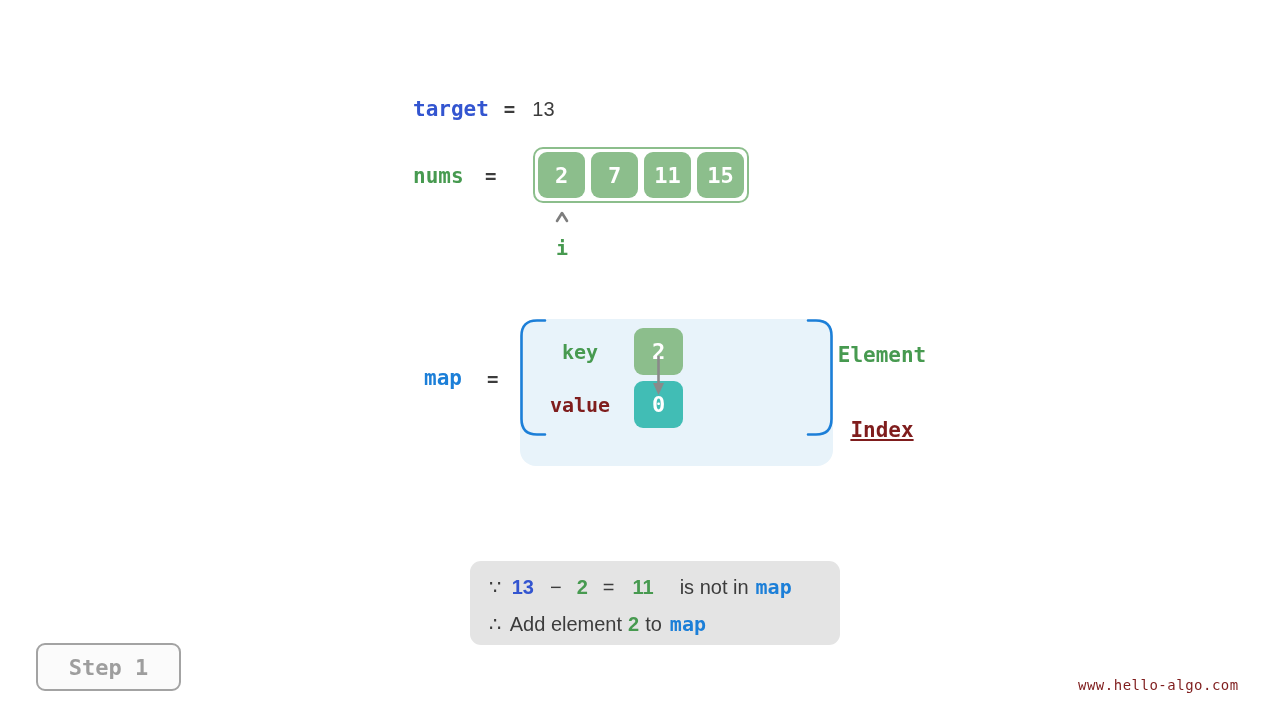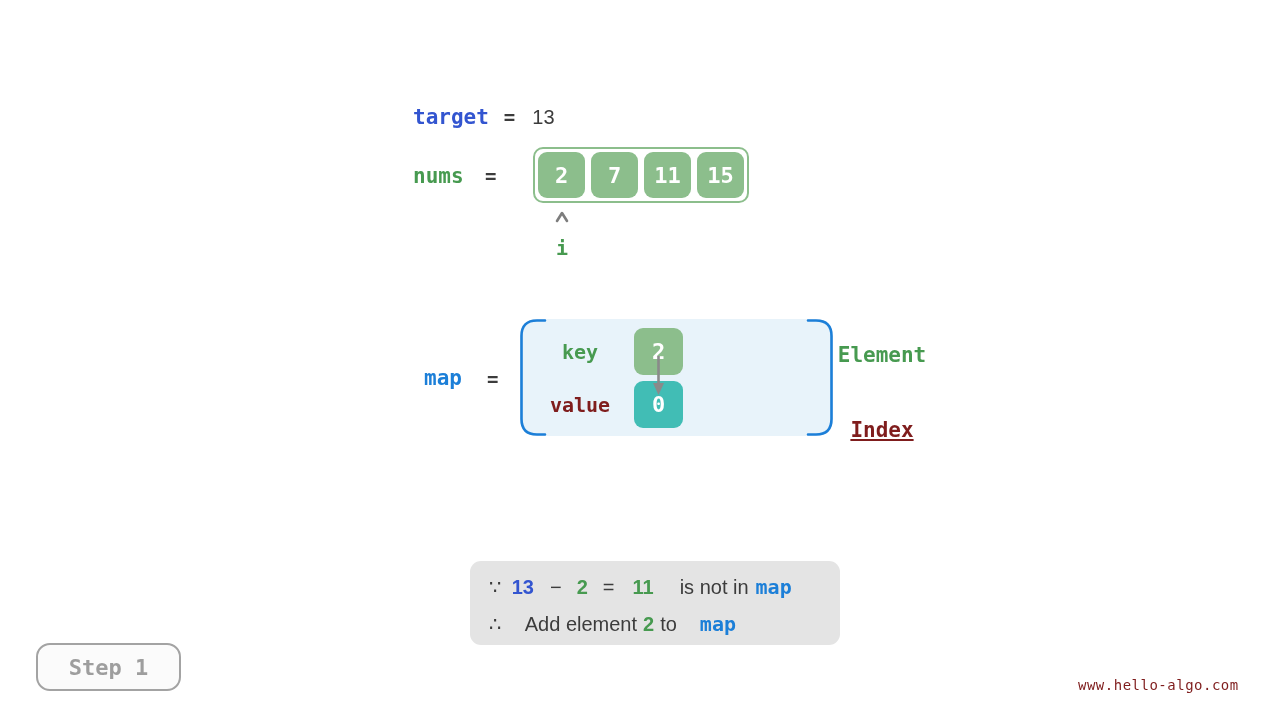--- a/index.html
+++ b/index.html
@@ -5,21 +5,21 @@
   html,body{margin:0;padding:0;background:#ffffff;}
   .canvas{
     position:relative;width:1280px;height:720px;background:#ffffff;overflow:hidden;
     font-family:"Liberation Sans","DejaVu Sans",sans-serif;color:#3c3c3c;
   }
   .mono{font-family:"DejaVu Sans Mono","Liberation Mono",monospace;}
   .abs{position:absolute;}
 
   
   .target-line{left:413px;top:97px;display:flex;align-items:baseline;font-size:20px;}
-  .kw-blue{color:#3355d0;font-weight:bold;font-size:21px;margin-top:8px;}
+  .kw-blue{color:#3355d0;font-weight:bold;font-size:21px;}
   .kw-green{color:#479a50;font-weight:bold;font-size:21px;}
   .kw-teal{color:#7f1d1d;font-weight:bold;font-size:21px;}
   .kw-brightblue{color:#1c7fd8;font-weight:bold;font-size:21px;}
   .eq{color:#3c3c3c;font-size:19px;font-weight:bold;font-family:"DejaVu Sans Mono",monospace;}
   .target-line .eq{margin-left:15px;}
   .target-line .val{margin-left:17px;font-size:20px;color:#3c3c3c;}
 
   
   .nums-label{left:413px;top:164px;}
   .nums-eq{left:485px;top:165px;}
@@ -33,21 +33,21 @@
     display:flex;align-items:center;justify-content:center;
     color:#ffffff;font-size:22px;font-weight:600;
   }
   .pointer-caret{left:554px;top:210px;width:16px;height:14px;}
   .pointer-i{left:555px;top:236px;width:14px;text-align:center;font-size:20px;}
 
   
   .map-label{left:424px;top:366px;}
   .map-eq{left:487px;top:368px;}
   .map-box{
-    left:520px;top:319px;width:313px;height:117px;
+    left:520px;top:319px;width:313px;height:147px;
     background:#e8f3fa;border-radius:16px;
   }
   .map-brackets{position:absolute;left:0;top:0;}
   .kv-label{position:absolute;transform:translate(-50%,-50%);font-size:20px;}
   .kv-key{left:60px;top:33px;}
   .kv-value{left:60px;top:86px;}
   .kv-cell{
     position:absolute;width:49px;height:47px;border-radius:9px;
     display:flex;align-items:center;justify-content:center;
     color:#ffffff;font-size:22px;font-weight:600;
@@ -66,26 +66,26 @@
     left:470px;top:561px;width:370px;height:84px;box-sizing:border-box;
     background:#e4e4e4;border-radius:11px;padding:8px 0 0 19px;
     font-size:20px;
   }
   .note-line{line-height:37px;white-space:nowrap;}
   .n-blue{color:#3355d0;font-weight:bold;}
   .n-green{color:#479a50;font-weight:bold;}
   .mono-blue{color:#1c7fd8;font-weight:bold;font-family:"DejaVu Sans Mono",monospace;}
   .sp10{margin-left:10px;} .sp16{margin-left:16px;} .sp15{margin-left:15px;}
   .sp18{margin-left:18px;} .sp13{margin-left:26px;} .sp7{margin-left:7px;}
-  .sp8{margin-left:23px;} .sp6{margin-left:6px;}
+  .sp8{margin-left:8px;} .sp6{margin-left:6px;}
 
   
   .step-badge{
     left:36px;top:643px;width:145px;height:48px;box-sizing:border-box;
-    background:#fbfbfb;border:2px solid #a3a3a3;border-radius:14px;
+    background:#fbfbfb;border:2px solid #a3a3a3;border-radius:9px;
     display:flex;align-items:center;justify-content:center;
     color:#9e9e9e;font-size:22px;font-weight:bold;
   }
   .watermark{left:1078px;top:677px;font-size:14px;color:#7f1d1d;letter-spacing:0.5px;}
 </style>
 </head>
 <body>
 
 <div class="canvas">
 

